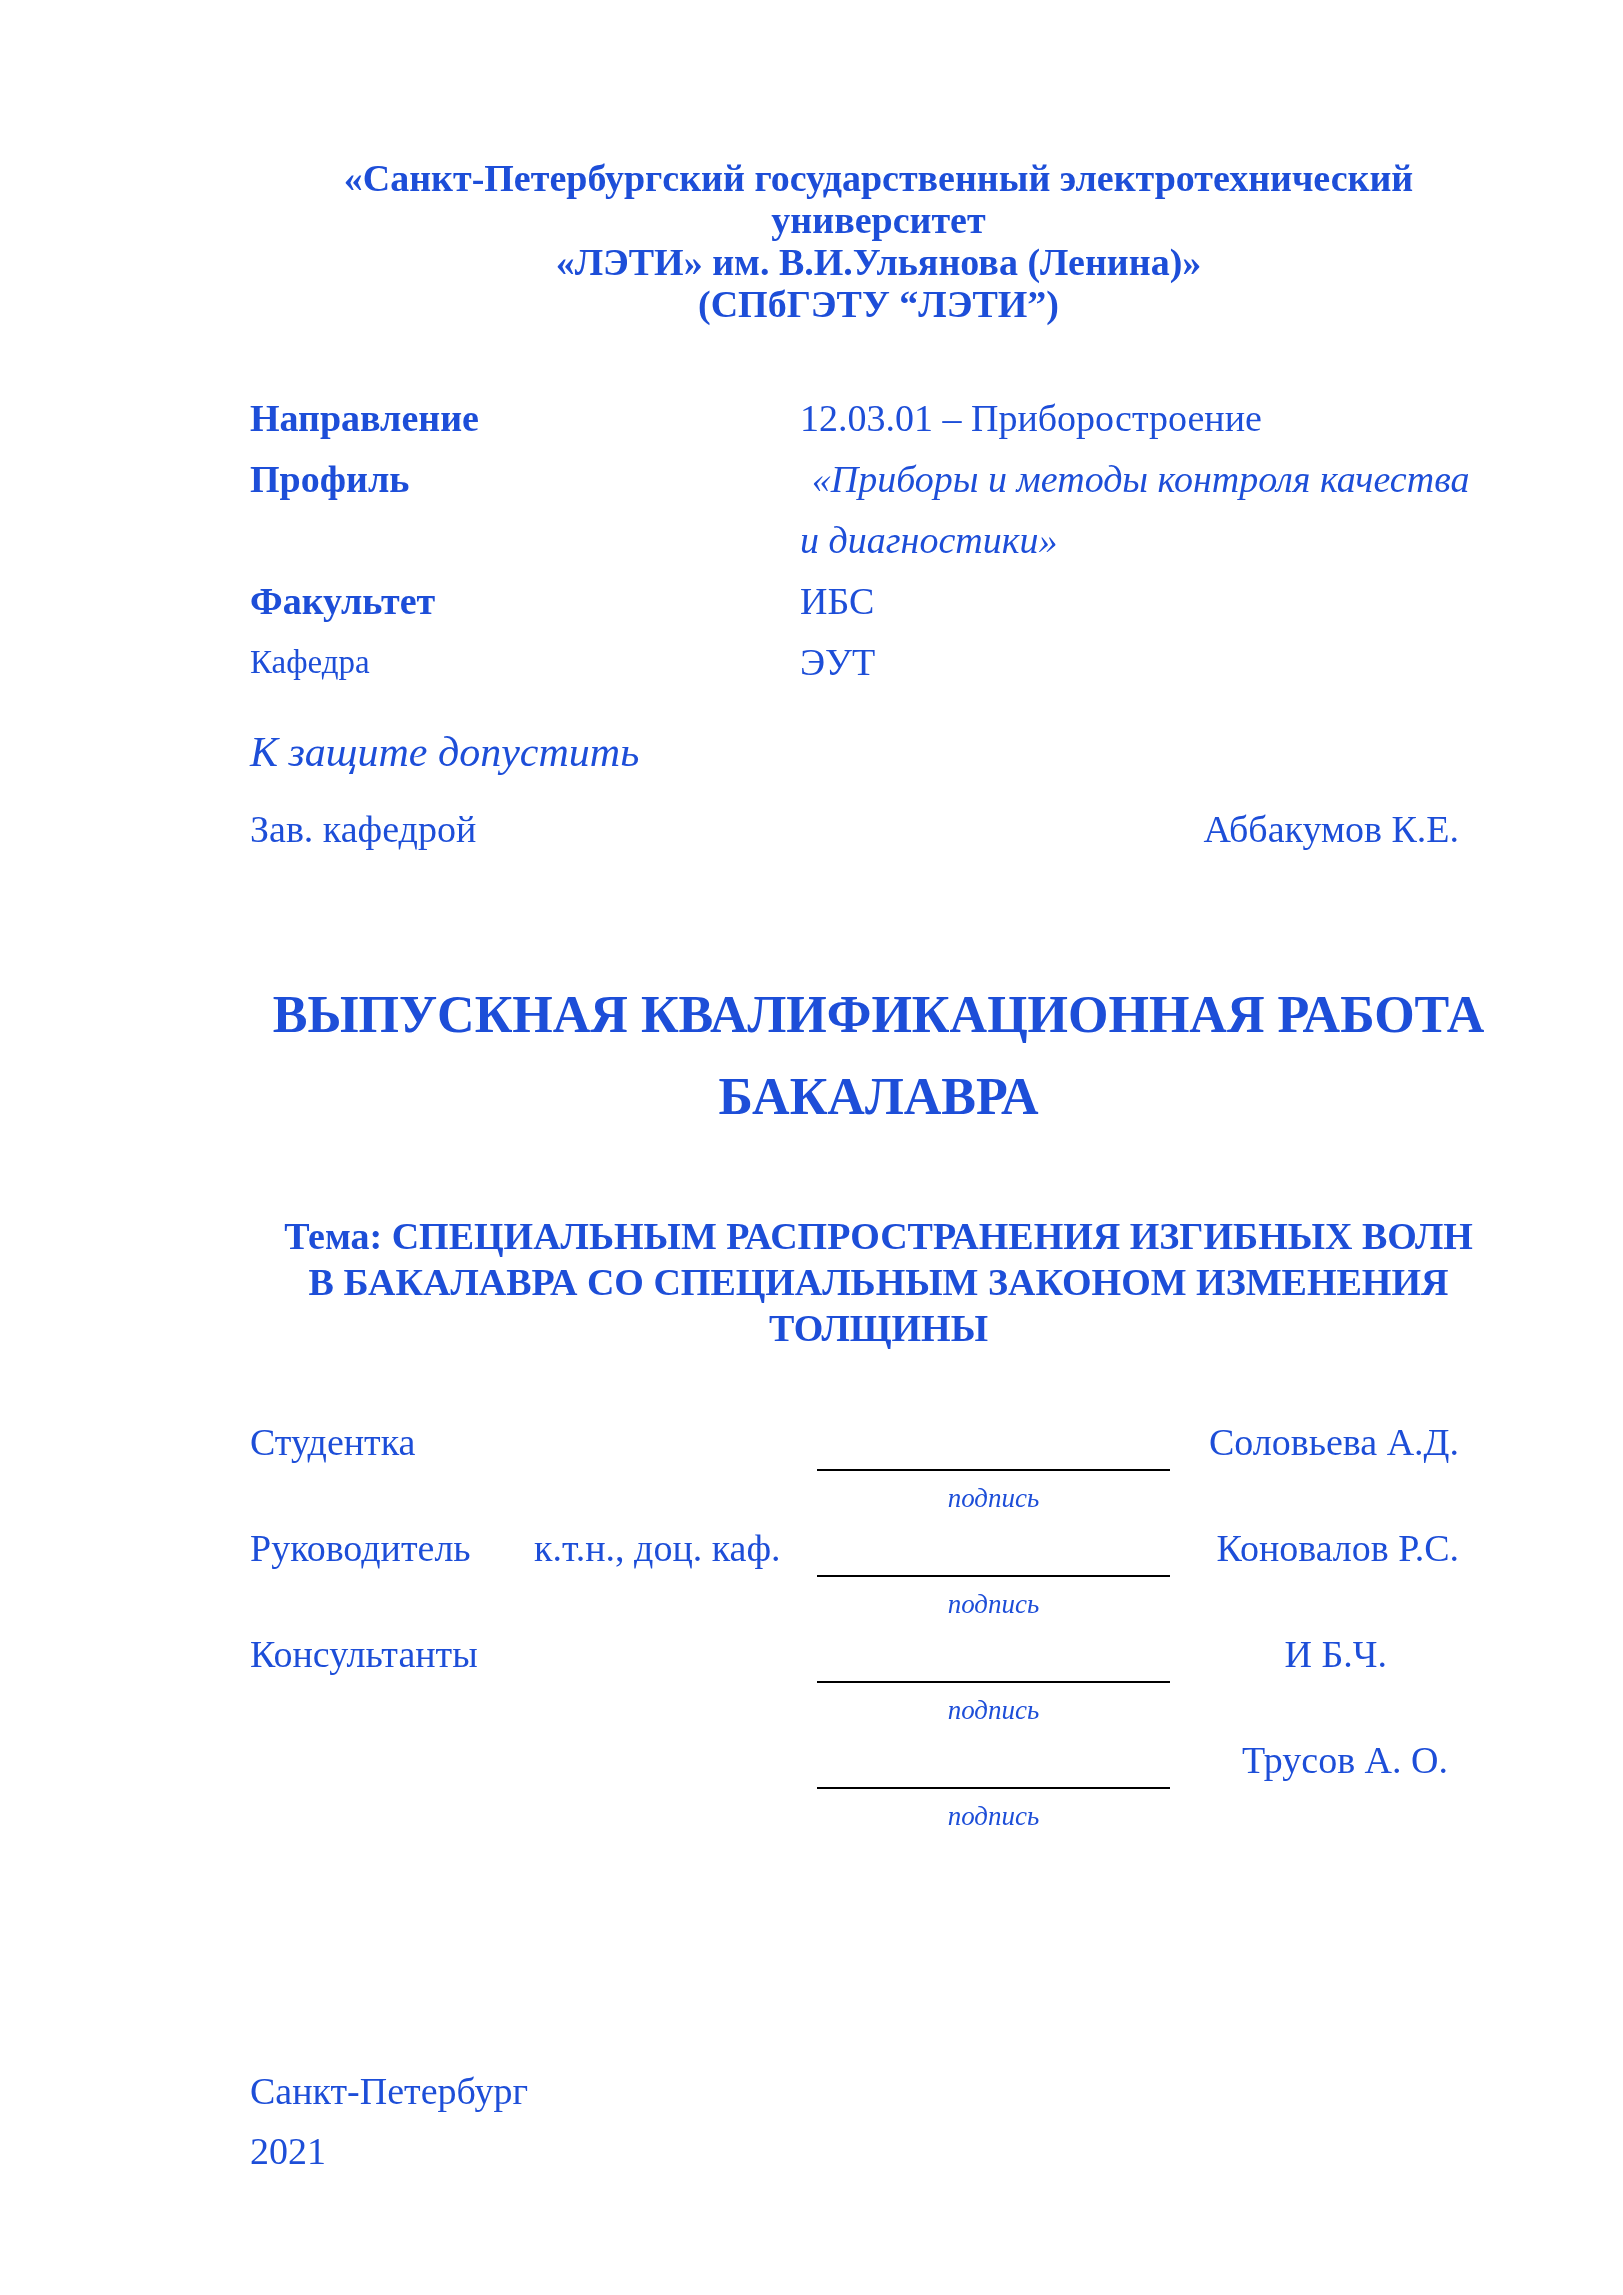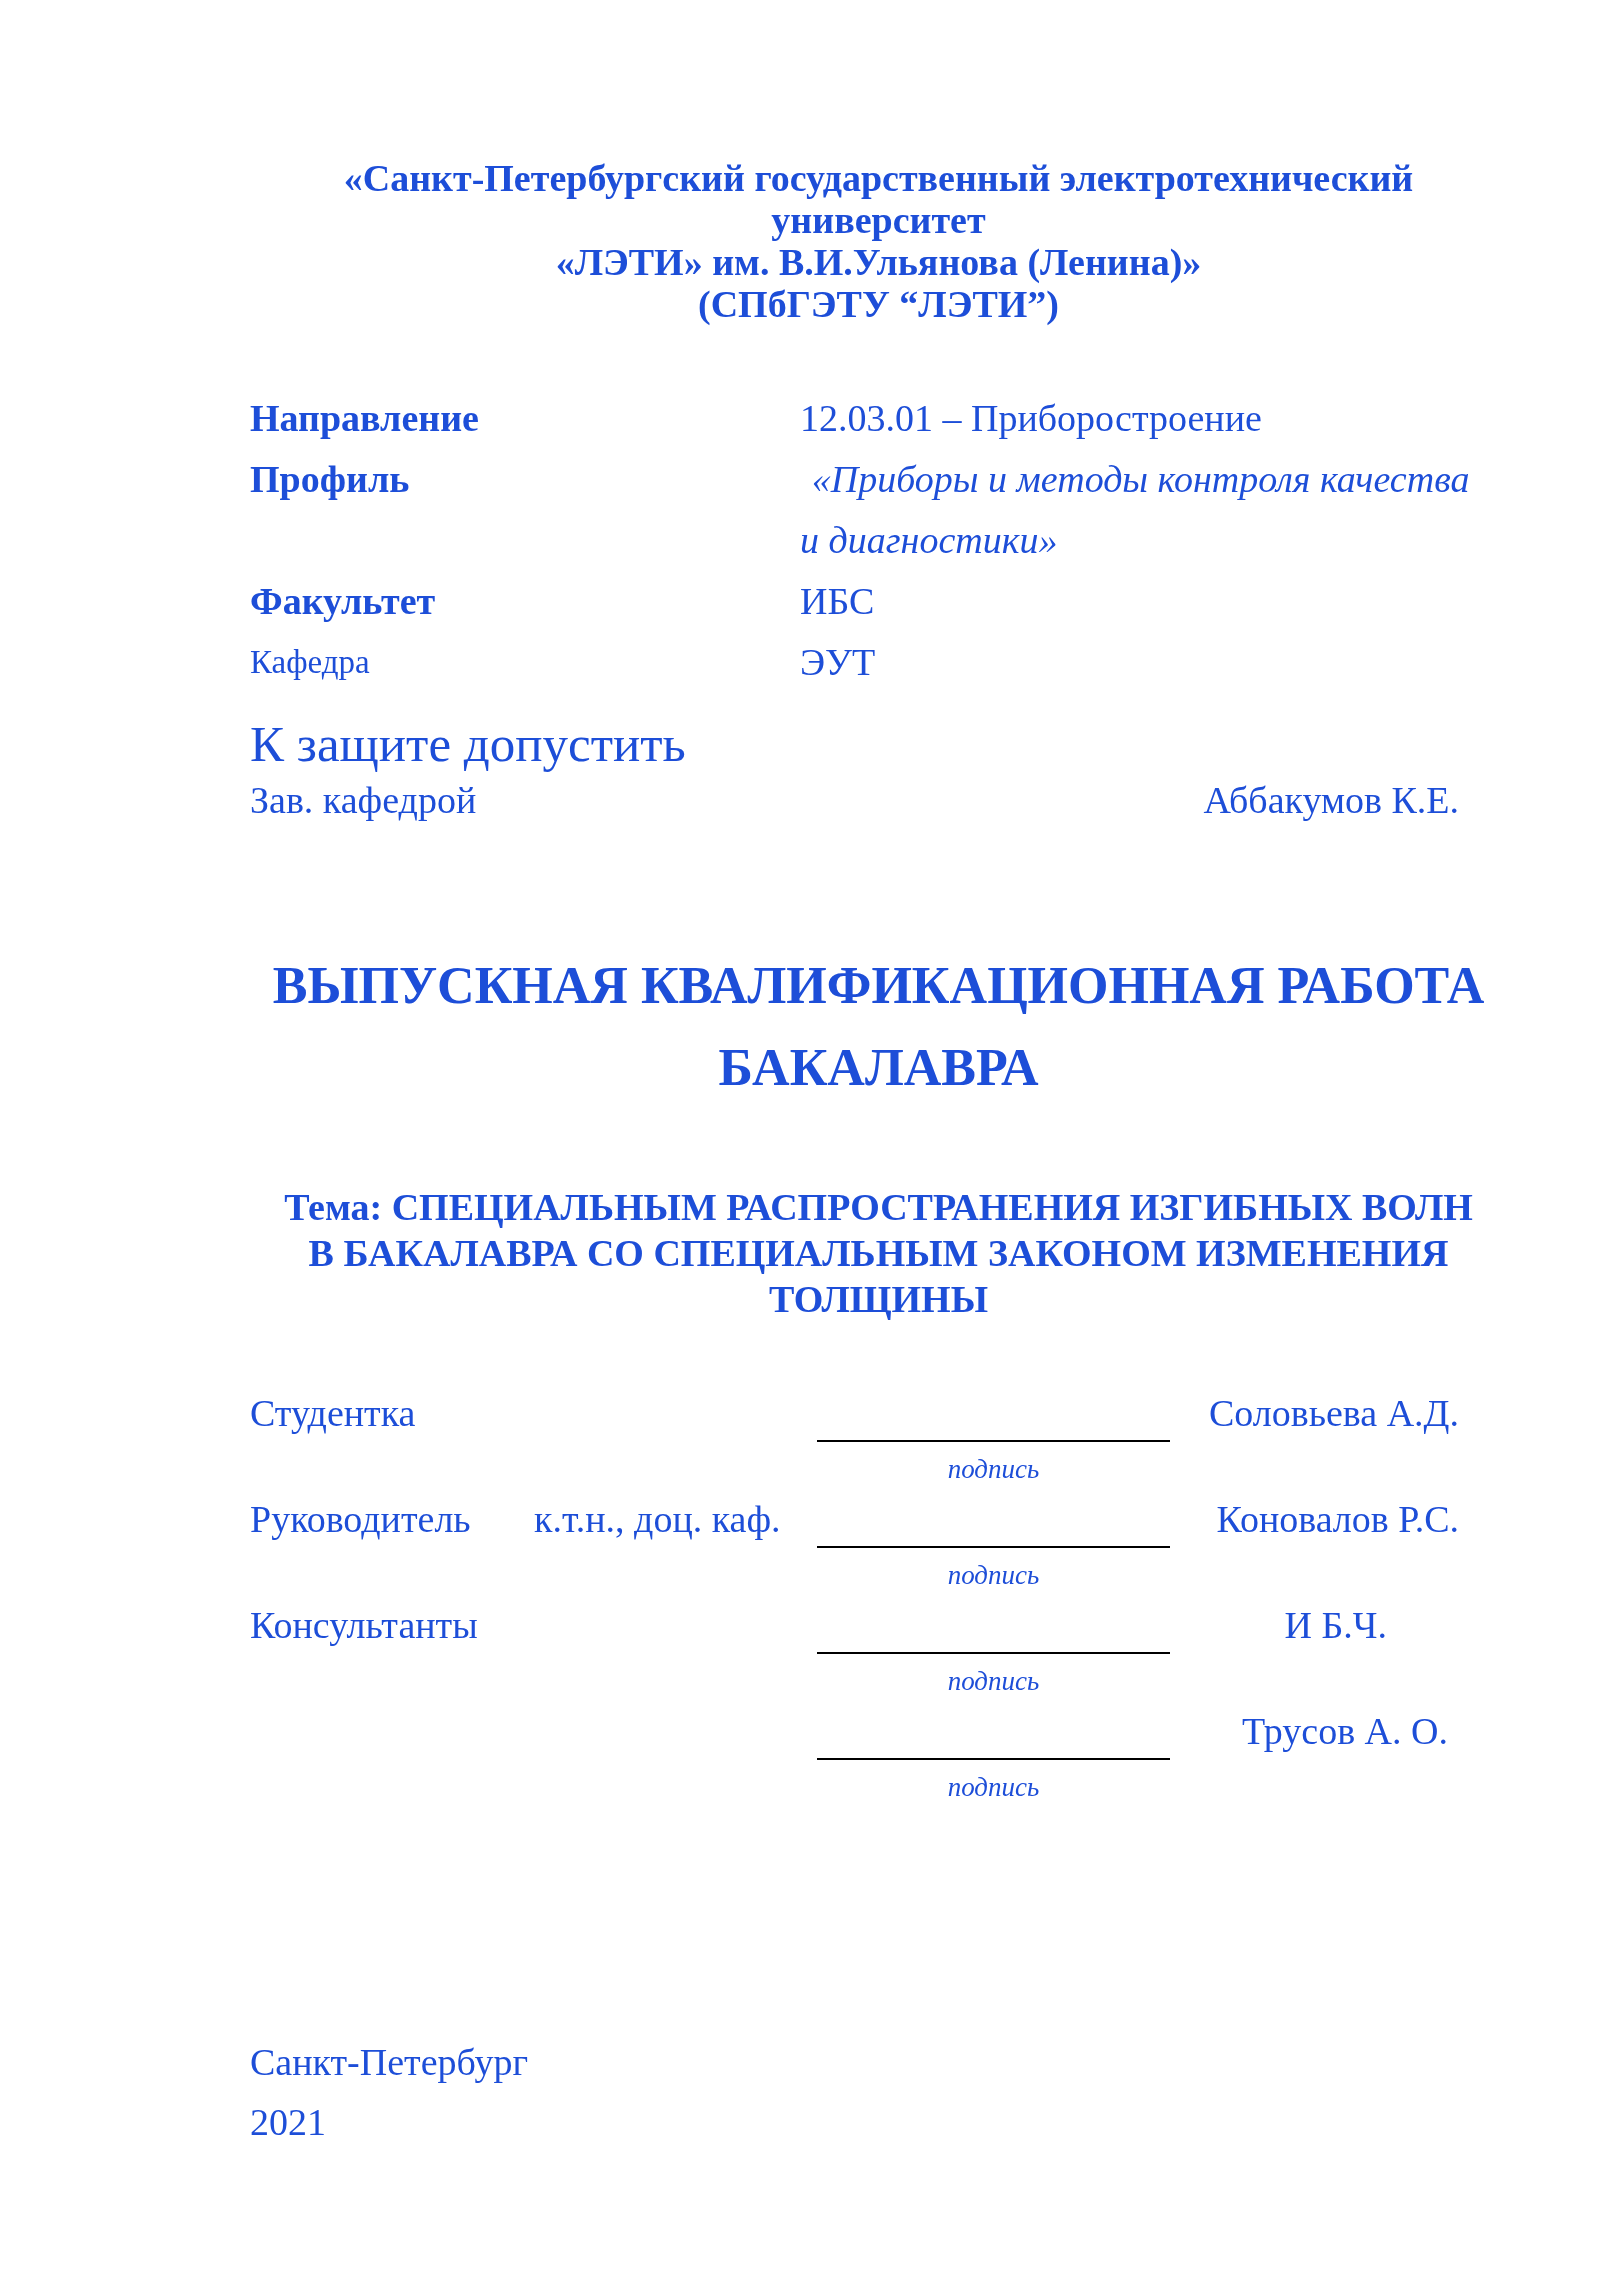--- a/index.html
+++ b/index.html
@@ -55,26 +55,27 @@
   }
   .info-value.italic {
     font-style: italic;
   }
   .val-indent {
     padding-left: 11.8px;
   }
 
   
   .admit-note {
-    margin-top: 28px;
-    font-size: 51px;
+    margin-top: 36px;
+    font-style: italic;
+    font-size: 42px;
     line-height: 46px;
   }
   .head-row {
-    margin-top: 10px;
+    margin-top: 31px;
     width: 1209px;
     display: flex;
     justify-content: space-between;
     align-items: baseline;
     font-size: 38px;
     line-height: 46px;
   }
 
   
   .work-title {

